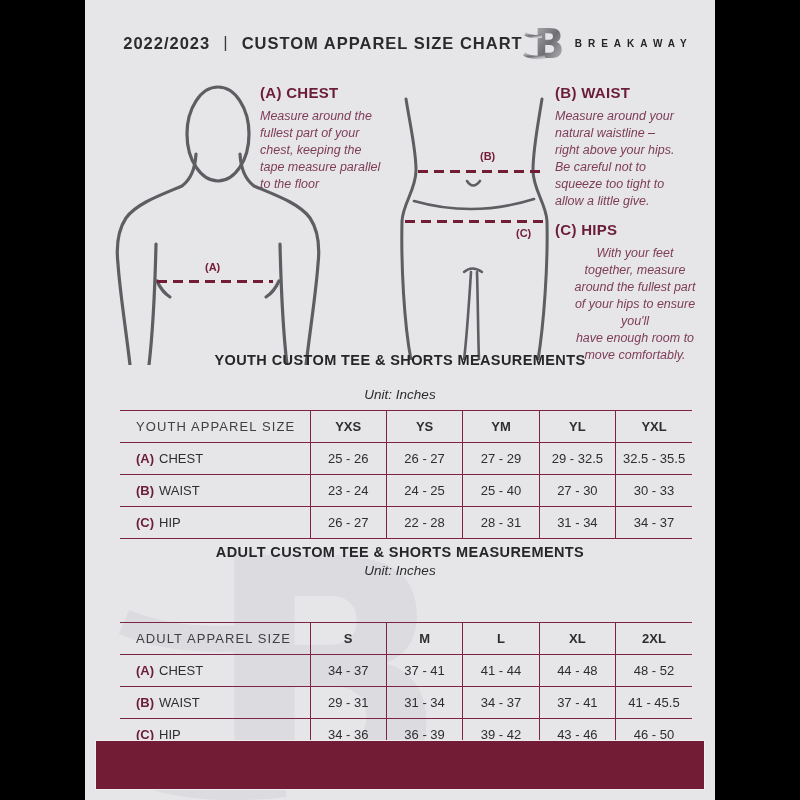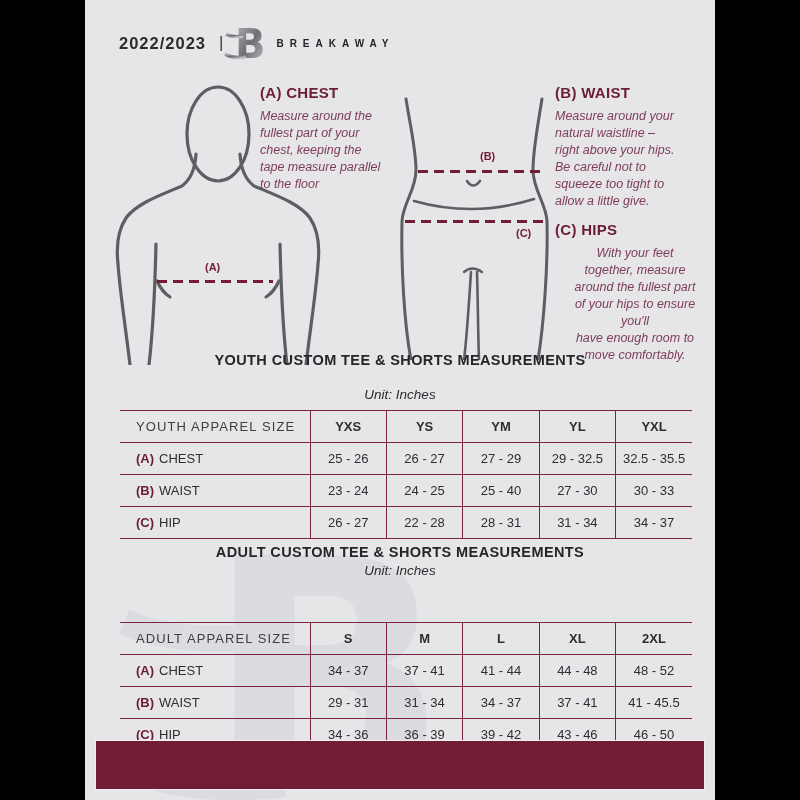--- a/index.html
+++ b/index.html
@@ -6,21 +6,21 @@
     --page-bg:#e6e5e8; --matte:#000; --maroon:#721c36; --table-border:#7d2444;
     --heading-maroon:#6b1c38; --body-maroon:#7d3d56; --text-dark:#2b2b2e;
     --figure-gray:#5d5e62; --watermark:#dcdbe0;
   }
   *{margin:0;padding:0;box-sizing:border-box;}
   body{width:800px;height:800px;background:var(--matte);font-family:"Liberation Sans",sans-serif;overflow:hidden;}
   .stage{position:relative;width:800px;height:800px;}
   .page{position:absolute;left:85px;top:0;width:630px;height:800px;background:var(--page-bg);overflow:hidden;}
 
   
-  .hdr{position:absolute;left:0;top:20px;width:100%;height:46px;display:flex;align-items:center;justify-content:flex-start;padding:0 18px 0 34px;z-index:3;}
+  .hdr{position:absolute;left:0;top:20px;width:100%;height:46px;display:flex;align-items:center;justify-content:center;padding:0 18px 0 34px;z-index:3;}
   .hdr-title{display:flex;align-items:center;gap:13px;font-weight:bold;font-size:16.5px;letter-spacing:1px;color:var(--text-dark);white-space:nowrap;}
   .hdr-sep{font-weight:normal;color:#3a3a3d;font-size:17px;}
   .brandbox{display:flex;align-items:center;gap:10px;}
   .brand{font-weight:bold;font-size:10px;letter-spacing:6px;color:#242427;}
 
   
   .guide-h{position:absolute;font-weight:bold;font-size:15px;color:var(--heading-maroon);letter-spacing:.3px;z-index:2;}
   .guide-b{position:absolute;font-style:italic;font-size:12.5px;line-height:1.36;color:var(--body-maroon);white-space:pre-line;z-index:2;}
   .figure{position:absolute;z-index:1;}
   .dash{position:absolute;height:3px;background:repeating-linear-gradient(90deg,var(--maroon) 0 10px,transparent 10px 16px);z-index:2;}
@@ -53,20 +53,21 @@
     <svg class="wm" width="480" height="270" viewBox="0 0 480 270" aria-hidden="true">
       <text x="95" y="258" font-family="'DejaVu Sans',sans-serif" font-size="320" font-weight="bold" fill="#dcdbe0">B</text>
       <path d="M14 92 Q70 116 160 106" stroke="#dcdbe0" stroke-width="26" fill="none"></path>
       <path d="M6 232 Q70 266 175 254" stroke="#dcdbe0" stroke-width="26" fill="none"></path>
     </svg>
 
     <div class="hdr">
       <div class="hdr-title">
         <span>2022/2023</span>
         <span class="hdr-sep">|</span>
+        <span>CUSTOM APPAREL SIZE CHART</span>
       </div>
       <div class="brandbox">
         <svg width="42" height="44" viewBox="0 0 42 44" aria-hidden="true">
           <defs>
             <linearGradient id="met" x1="0" y1="0" x2="1" y2="1">
               <stop offset="0" stop-color="#b6b6bb"></stop>
               <stop offset="0.5" stop-color="#6e6e73"></stop>
               <stop offset="1" stop-color="#c7c7cc"></stop>
             </linearGradient>
           </defs>

